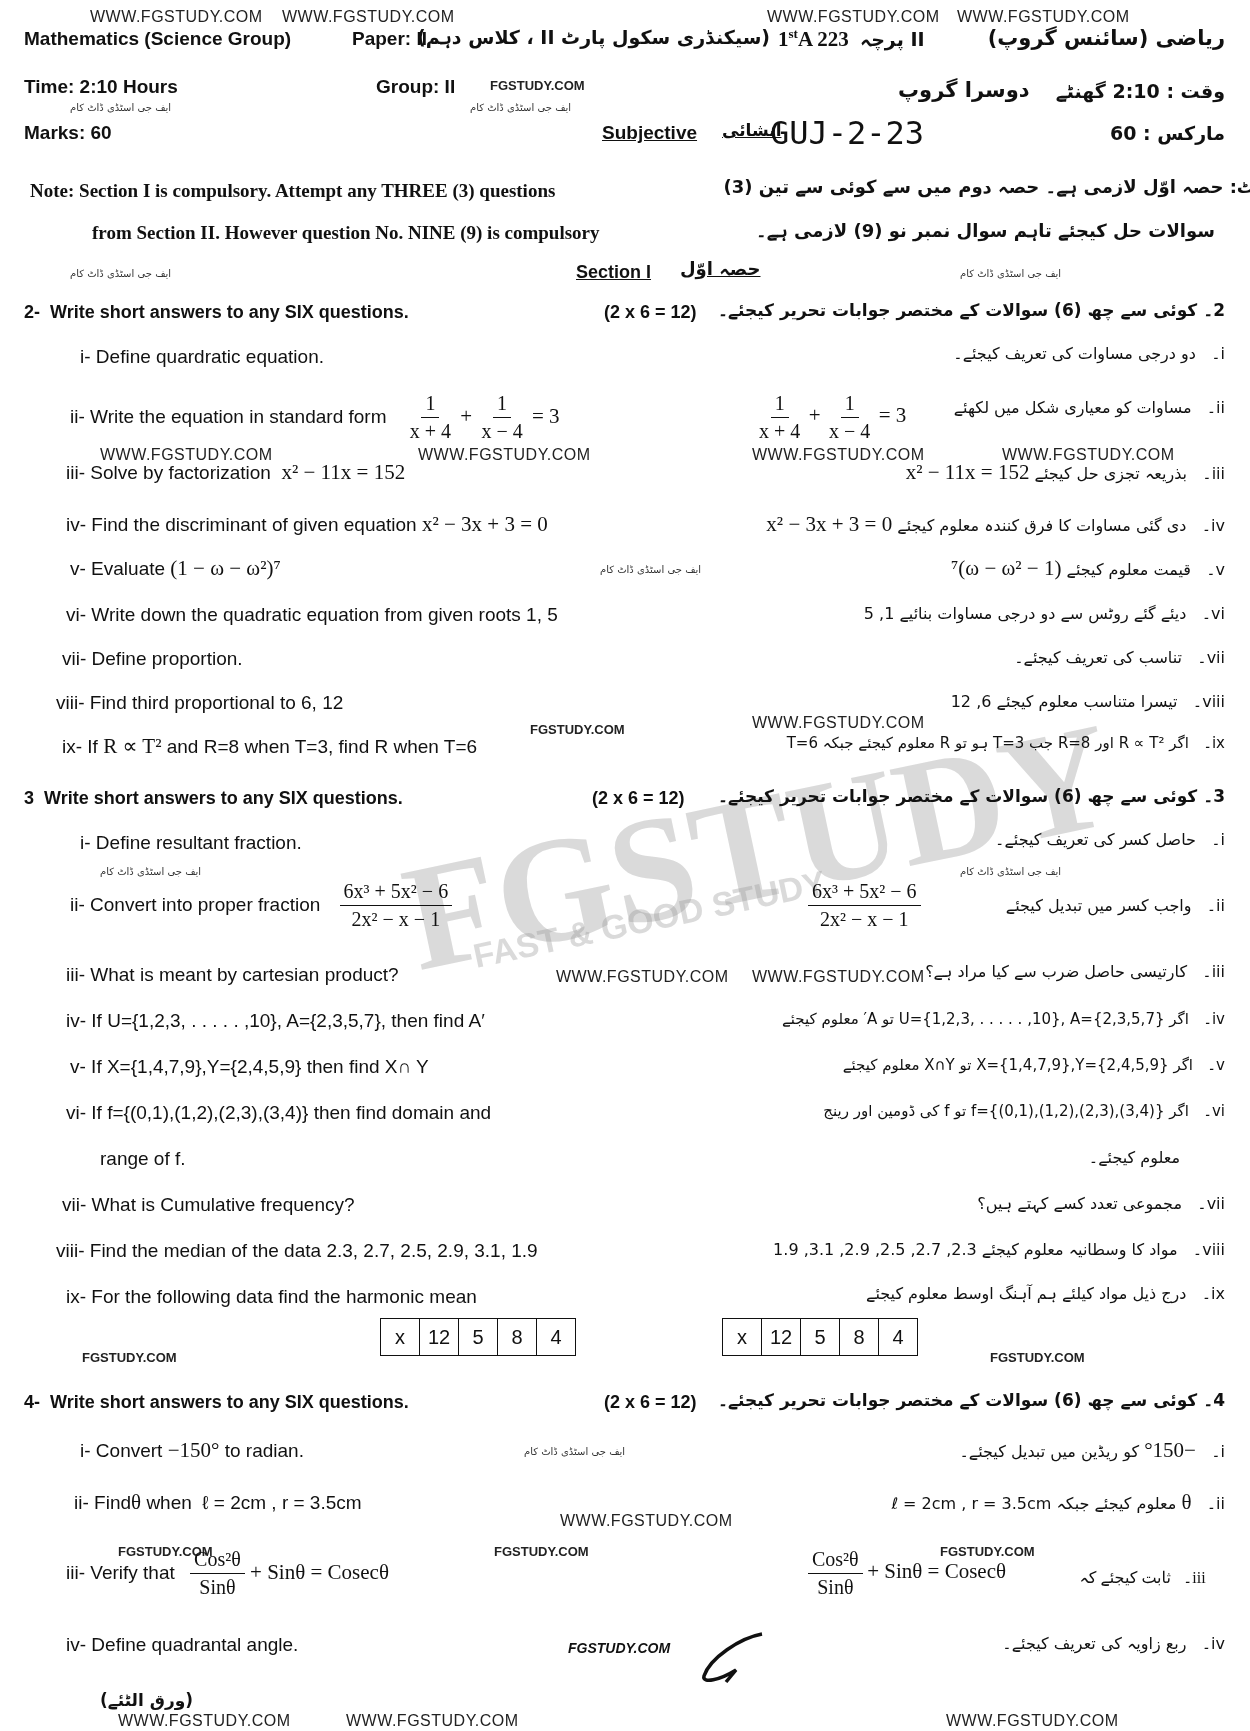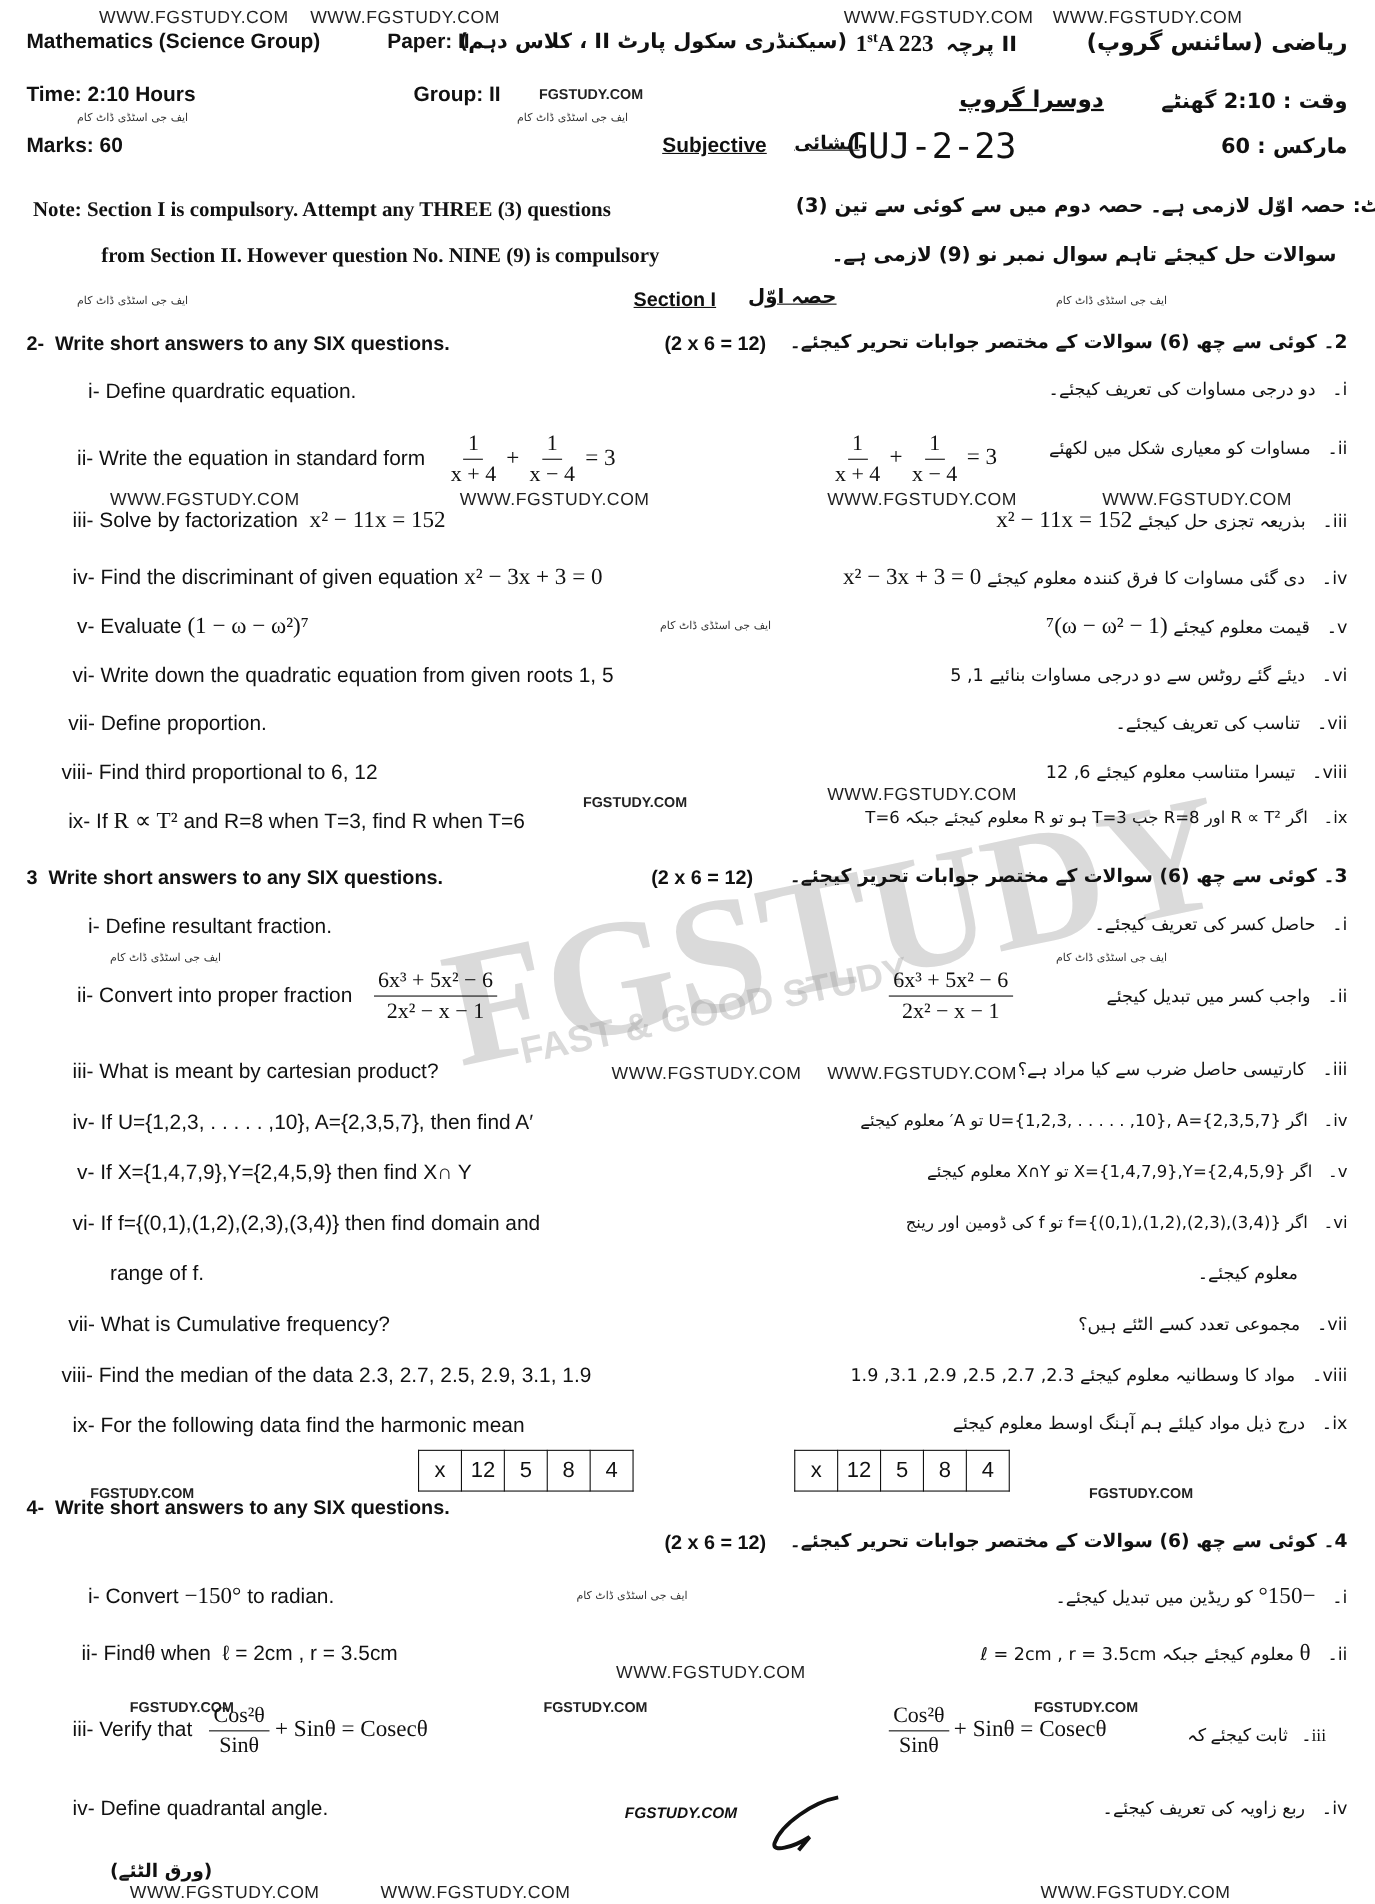--- a/index.html
+++ b/index.html
@@ -46,21 +46,21 @@
   <span>1</span><sup>st</sup><span>A 223</span>
 </div>
 <div class="abs urdu" style="left:860px; top:28px; font-size:19px;">II پرچہ</div>
 <div class="abs urdu" style="left:980px; top:26px; font-size:21px; width:245px; text-align:right;">ریاضی (سائنس گروپ)</div>
 
 <div class="abs hdr" style="left:24px; top:76px;">Time: 2:10 Hours</div>
 <div class="abs urdu-s" style="left:70px; top:102px;">ایف جی اسٹڈی ڈاٹ کام</div>
 <div class="abs hdr" style="left:376px; top:76px;">Group: II</div>
 <div class="abs wm-b" style="left:490px; top:78px;">FGSTUDY.COM</div>
 <div class="abs urdu-s" style="left:470px; top:102px;">ایف جی اسٹڈی ڈاٹ کام</div>
-<div class="abs urdu" style="left:872px; top:78px; font-size:21px;text-decoration:underline;">دوسرا گروپ</div>
+<div class="abs urdu" style="left:898px; top:78px; font-size:21px;">دوسرا گروپ</div>
 <div class="abs urdu" style="left:1000px; top:80px; font-size:19px; width:225px; text-align:right;">وقت : 2:10 گھنٹے</div>
 
 <div class="abs hdr" style="left:24px; top:122px;">Marks: 60</div>
 <div class="abs hdr u" style="left:602px; top:122px;">Subjective</div>
 <div class="abs urdu u" style="left:722px; top:120px; font-size:17px;">انشائی</div>
 <div class="abs hand" style="left:770px; top:114px;">GUJ-2-23</div>
 <div class="abs urdu" style="left:1100px; top:122px; font-size:19px; width:125px; text-align:right;">مارکس : 60</div>
 
 <div class="abs serifb" style="left:30px; top:180px; font-size:19px;">Note: Section I is compulsory.  Attempt any THREE (3) questions</div>
 <div class="abs urdu" style="left:700px; top:176px; font-size:18px; width:525px; text-align:right;margin-left:48px;">نوٹ: حصہ اوّل لازمی ہے۔ حصہ دوم میں سے کوئی سے تین (3)</div>
@@ -177,21 +177,21 @@
 
 <div class="abs q" style="left:70px; top:1056px;"><span>v-</span> <span>If X={1,4,7,9},Y={2,4,5,9} then find  X∩ Y</span></div>
 <div class="abs urdu-n" style="left:700px; top:1056px; width:525px; text-align:right; font-size:15px;"><span>v۔</span>&nbsp;&nbsp;&nbsp;<span>اگر X={1,4,7,9},Y={2,4,5,9} تو X∩Y معلوم کیجئے</span></div>
 
 <div class="abs q" style="left:66px; top:1102px;"><span>vi-</span> <span>If f={(0,1),(1,2),(2,3),(3,4)} then find domain and</span></div>
 <div class="abs q" style="left:100px; top:1148px;">range of f.</div>
 <div class="abs urdu-n" style="left:640px; top:1102px; width:585px; text-align:right; font-size:15px;"><span>vi۔</span>&nbsp;&nbsp;&nbsp;<span>اگر f={(0,1),(1,2),(2,3),(3,4)} تو f کی ڈومین اور رینج</span></div>
 <div class="abs urdu-n" style="left:900px; top:1148px; width:280px; text-align:right;">معلوم کیجئے۔</div>
 
 <div class="abs q" style="left:62px; top:1194px;"><span>vii-</span> <span>What is Cumulative frequency?</span></div>
-<div class="abs urdu-n" style="left:860px; top:1194px; width:365px; text-align:right;"><span>vii۔</span>&nbsp;&nbsp;&nbsp;<span>مجموعی تعدد کسے الٹئے ہیں؟</span></div>
+<div class="abs urdu-n" style="left:860px; top:1194px; width:365px; text-align:right;"><span>vii۔</span>&nbsp;&nbsp;&nbsp;<span>مجموعی تعدد کسے کہتے ہیں؟</span></div>
 
 <div class="abs q" style="left:56px; top:1240px;"><span>viii-</span> <span>Find the median of the data  2.3, 2.7, 2.5, 2.9, 3.1, 1.9</span></div>
 <div class="abs urdu-n" style="left:700px; top:1240px; width:525px; text-align:right;"><span>viii۔</span>&nbsp;&nbsp;&nbsp;<span>مواد کا وسطانیہ معلوم کیجئے</span> <span>2.3, 2.7, 2.5, 2.9, 3.1, 1.9</span></div>
 
 <div class="abs q" style="left:66px; top:1286px;"><span>ix-</span> <span>For the following data find the harmonic mean</span></div>
 <div class="abs urdu-n" style="left:760px; top:1284px; width:465px; text-align:right;"><span>ix۔</span>&nbsp;&nbsp;&nbsp;<span>درج ذیل مواد کیلئے ہم آہنگ اوسط معلوم کیجئے</span></div>
 
 <div class="abs wm-b" style="left:82px; top:1350px;">FGSTUDY.COM</div>
 <table class="abs hm-table" style="left:380px; top:1318px;">
   <tbody>
@@ -210,21 +210,21 @@
     <td>x</td>
     <td>12</td>
     <td>5</td>
     <td>8</td>
     <td>4</td>
   </tr>
 </tbody>
   </table>
 <div class="abs wm-b" style="left:990px; top:1350px;">FGSTUDY.COM</div>
 
-<div class="abs q-head" style="left:24px; top:1360px;">
+<div class="abs q-head" style="left:24px; top:1392px;">
   <span>4-</span>&nbsp;&nbsp;<span>Write short answers to any SIX questions.</span>
 </div>
 <div class="abs q-head" style="left:604px; top:1392px;">(2 x 6 = 12)</div>
 <div class="abs urdu" style="left:820px; top:1390px; font-size:17px; width:405px; text-align:right;">
   <span>4۔</span> <span>کوئی سے چھ (6) سوالات کے مختصر جوابات تحریر کیجئے۔</span>
 </div>
 
 <div class="abs q" style="left:80px; top:1438px;"><span>i-</span> <span>Convert</span> <span class="math">−150°</span> <span>to radian.</span></div>
 <div class="abs urdu-s" style="left:524px; top:1446px;">ایف جی اسٹڈی ڈاٹ کام</div>
 <div class="abs urdu-n" style="left:860px; top:1438px; width:365px; text-align:right;"><span>i۔</span>&nbsp;&nbsp;&nbsp;<span class="math">−150°</span> <span>کو ریڈین میں تبدیل کیجئے۔</span></div>

